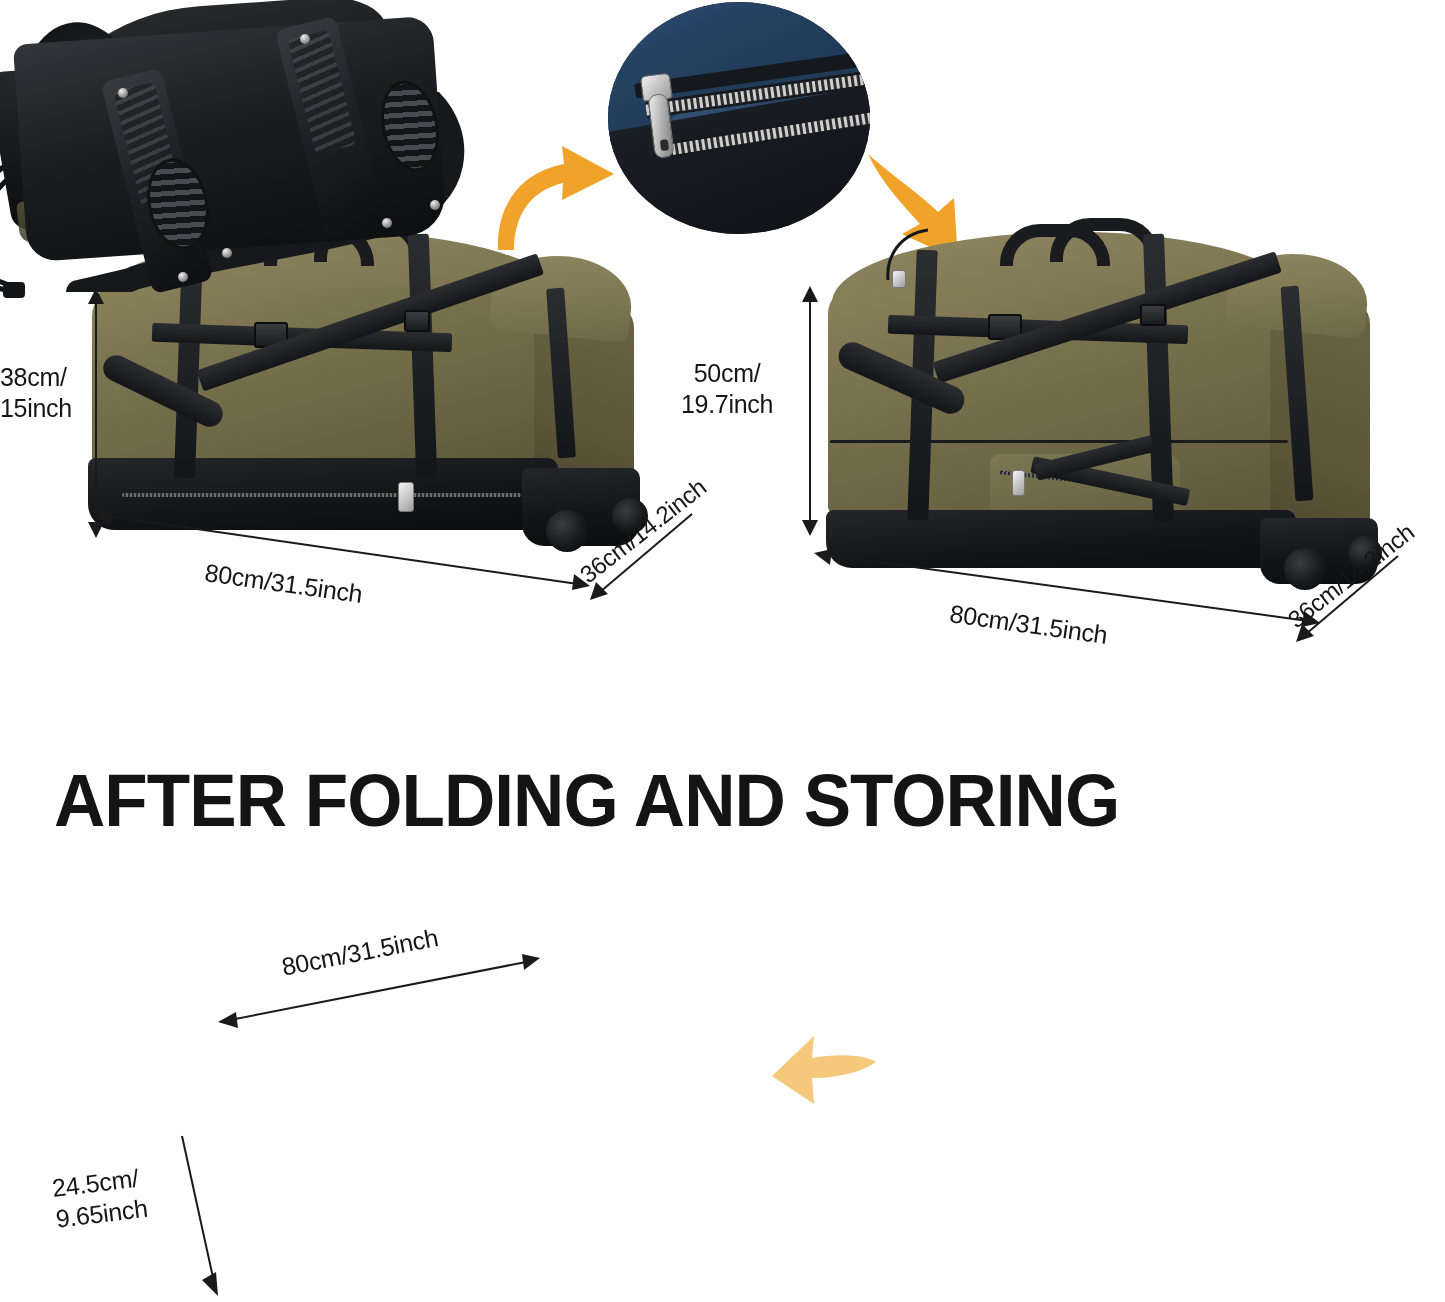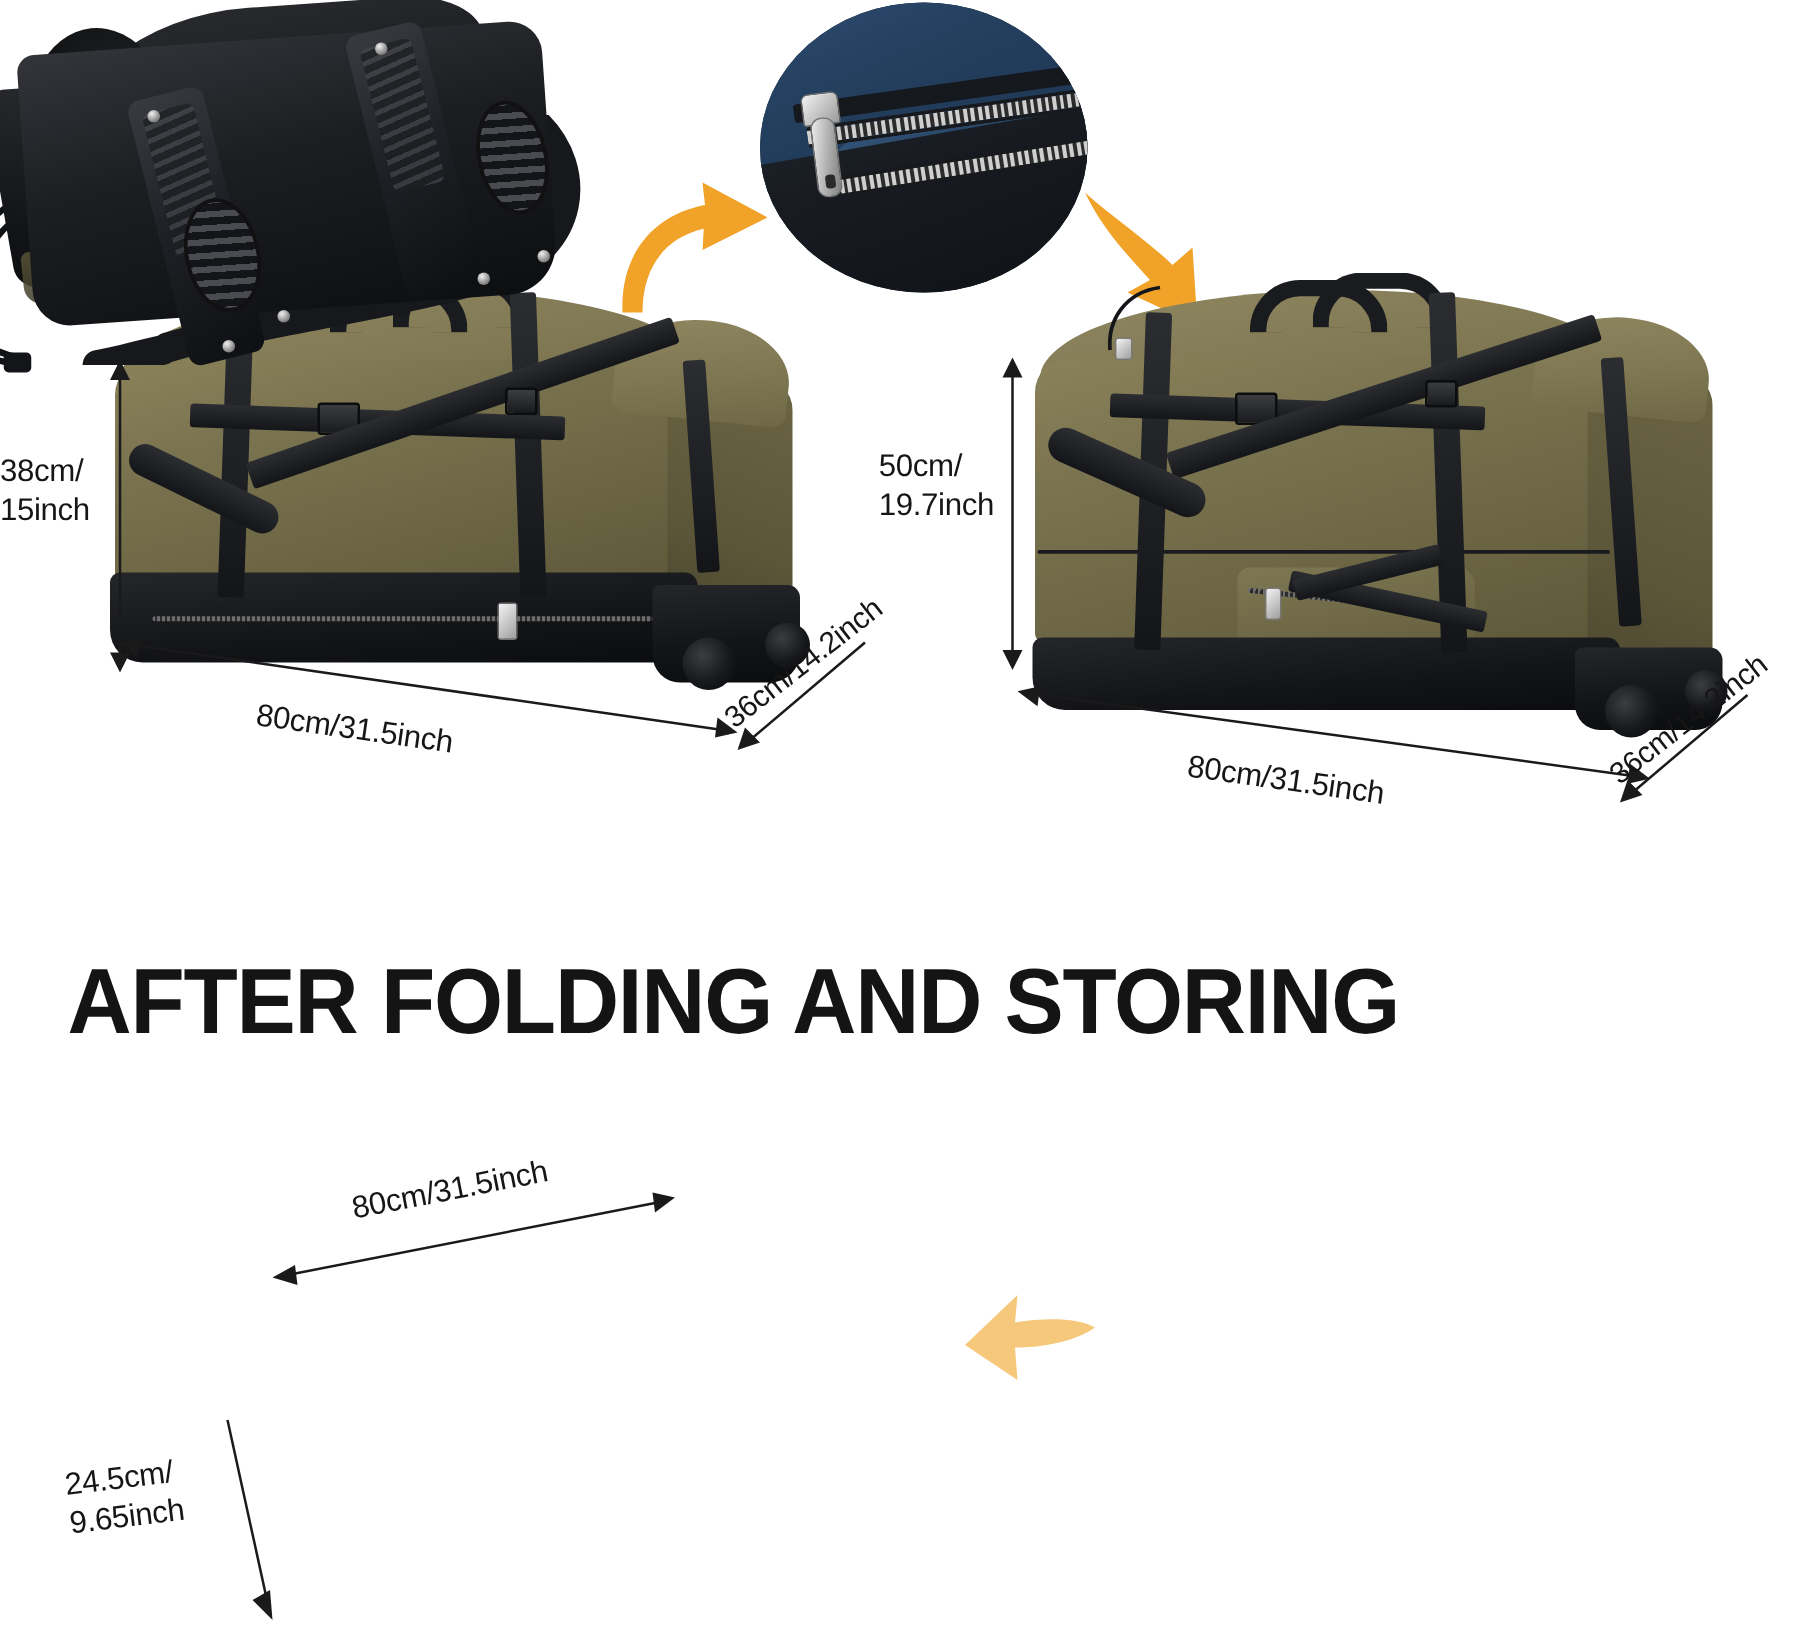--- a/index.html
+++ b/index.html
@@ -388,21 +388,21 @@
         <path d="M8,54 C6,30 20,8 48,4" fill="none" stroke="#15161a" stroke-width="3"></path>
       </svg>
     </div>
   </div>
 
   <svg class="abs" style="left:792px; top:286px;" width="36" height="250" viewBox="0 0 36 250">
     <line x1="18" y1="10" x2="18" y2="240" stroke="#1a1a1a" stroke-width="2"></line>
     <path d="M18,0 L26,16 L10,16 Z" fill="#1a1a1a"></path>
     <path d="M18,250 L26,234 L10,234 Z" fill="#1a1a1a"></path>
   </svg>
-  <div class="dim-label" style="left:703px; top:358px;">50cm/
+  <div class="dim-label" style="left:681px; top:358px;text-align:center;">50cm/
 19.7inch</div>
 
   <svg class="abs" style="left:812px; top:545px;" width="510" height="90" viewBox="0 0 510 90">
     <line x1="14" y1="10" x2="496" y2="76" stroke="#1a1a1a" stroke-width="2"></line>
     <path d="M2,8 L20,4 L18,20 Z" fill="#1a1a1a"></path>
     <path d="M508,78 L490,82 L492,66 Z" fill="#1a1a1a"></path>
   </svg>
   <div class="dim-label" style="left:950px; top:598px; transform:rotate(8deg); transform-origin:left center;">80cm/31.5inch</div>
 
   <svg class="abs" style="left:1290px; top:548px;" width="120" height="100" viewBox="0 0 120 100">

